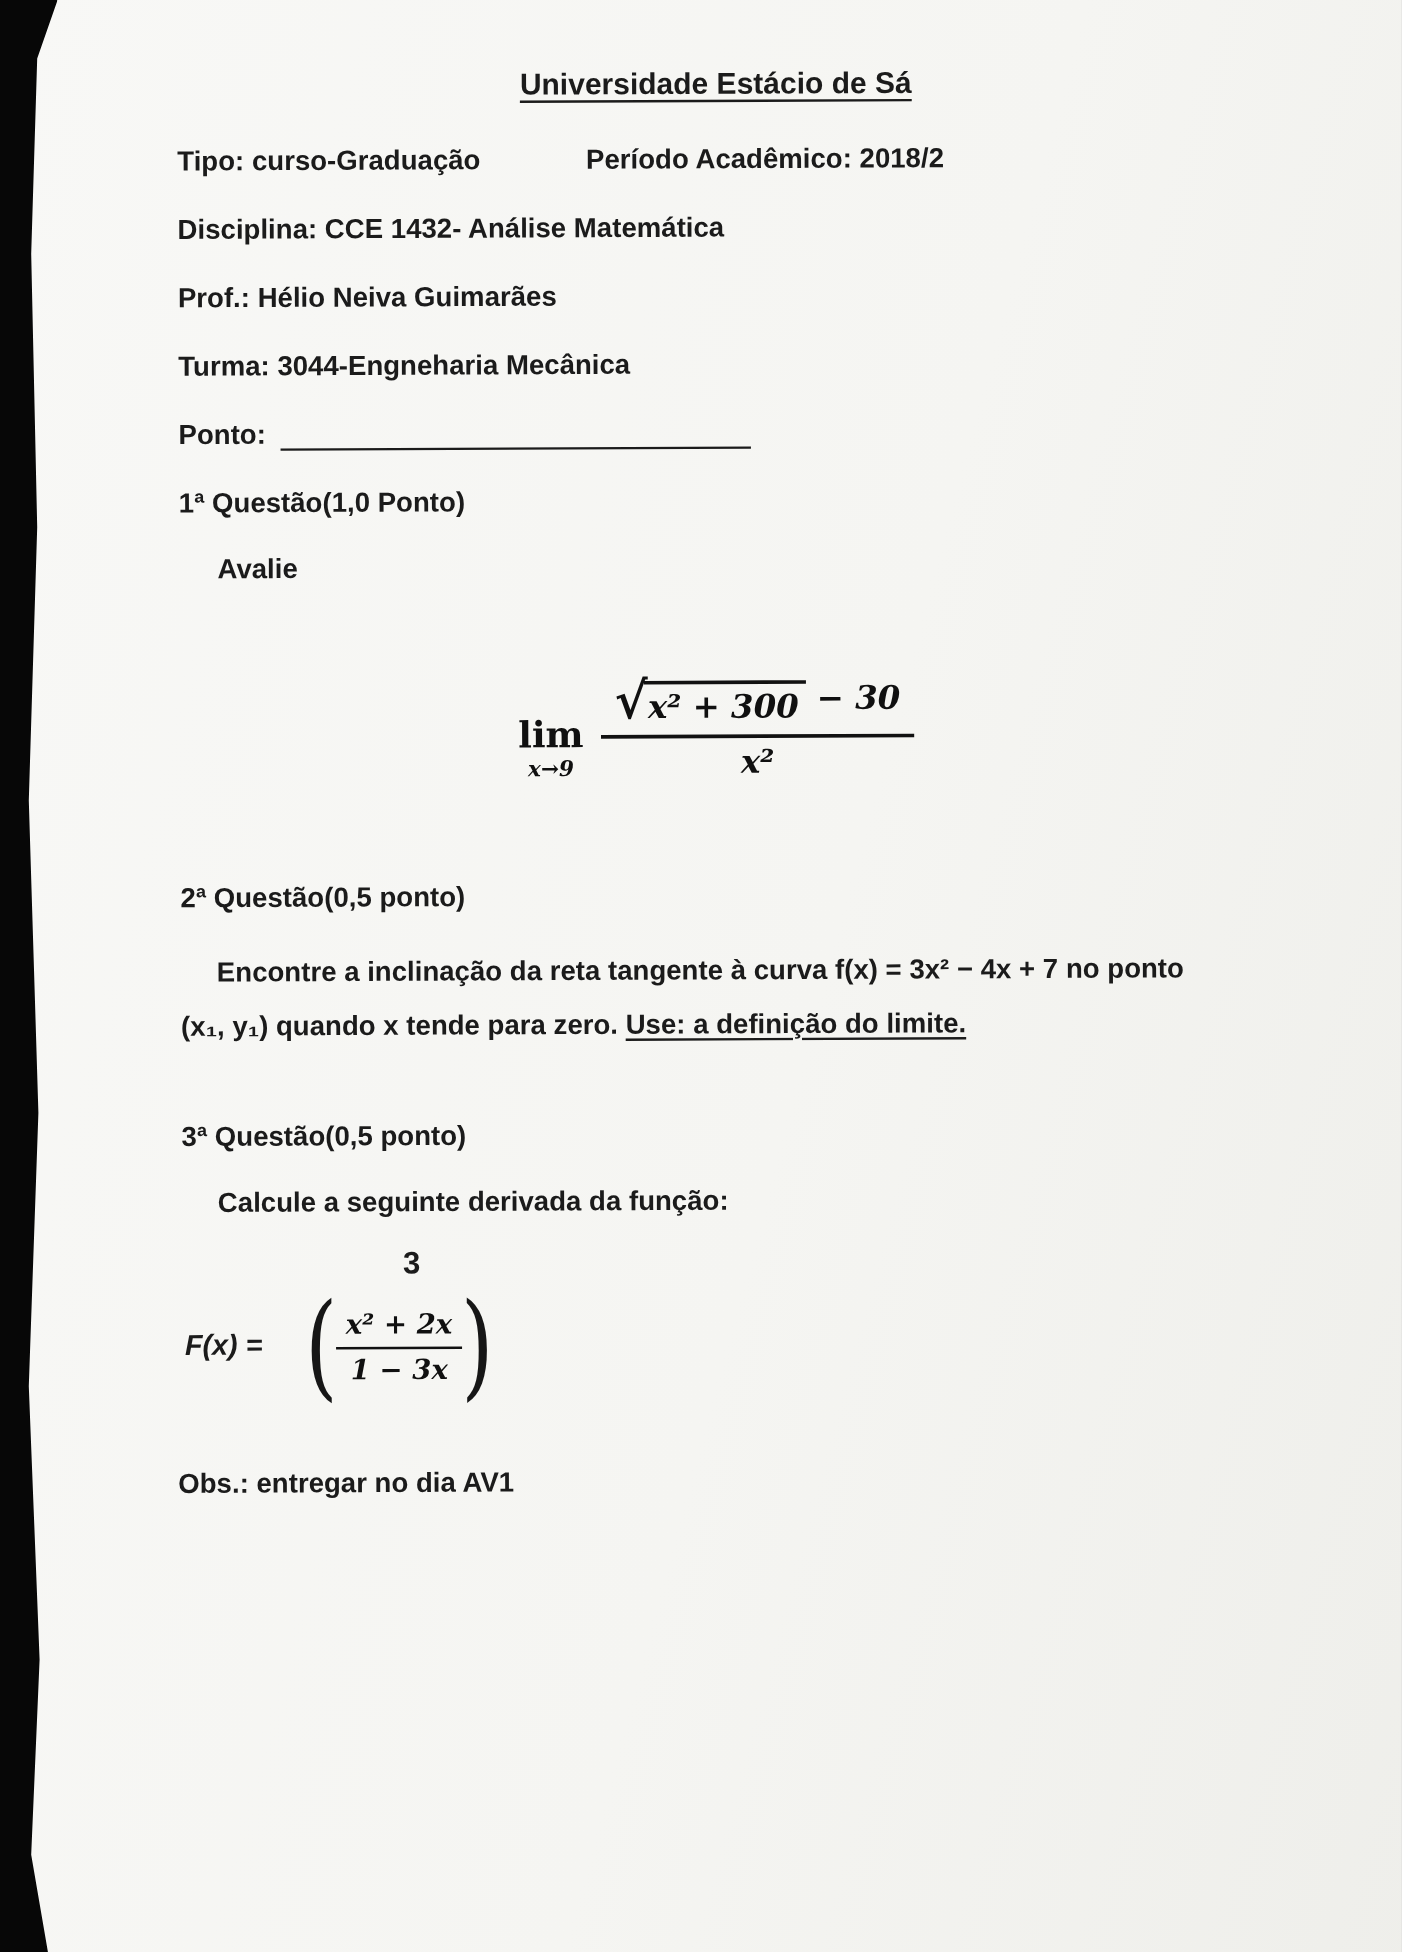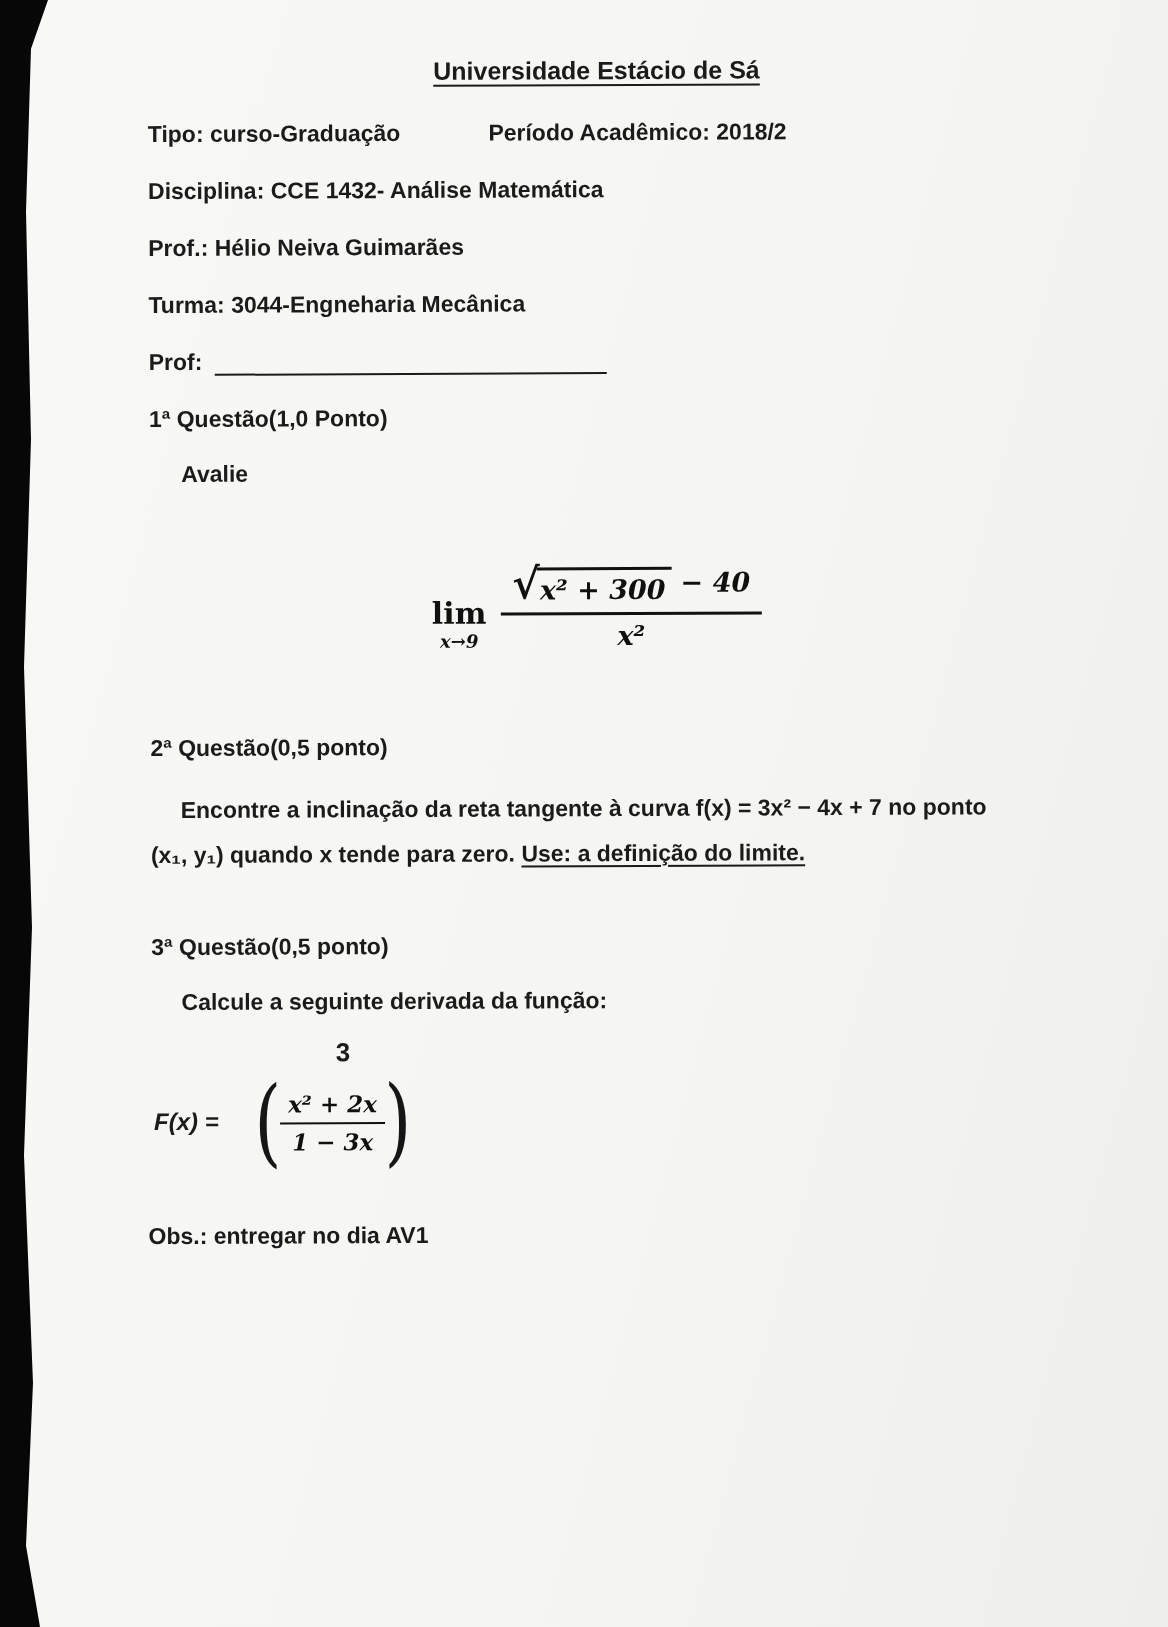--- a/index.html
+++ b/index.html
@@ -107,38 +107,38 @@
 
     <div class="meta">
       <p class="tipo-row">
         <span>Tipo: curso-Graduação</span>
         <span class="periodo">Período Acadêmico: 2018/2</span>
       </p>
       <p>Disciplina: CCE 1432- Análise Matemática</p>
       <p>Prof.: Hélio Neiva Guimarães</p>
       <p>Turma: 3044-Engneharia Mecânica</p>
       <p class="nome-row">
-        <span>Prof:</span><span class="blank"></span>
+        <span>Ponto:</span><span class="blank"></span>
       </p>
     </div>
 
     <div>
       <h2 class="q-heading">1ª Questão(1,0 Ponto)</h2>
       <p class="q1-instruction">Avalie</p>
 
       <div class="formula">
         <span class="lim-block">
           <span class="lim-op">lim</span>
           <span class="lim-sub">x→9</span>
         </span>
         <span class="fraction">
           <span class="num">
             <span class="sqrt-sign">√</span>
               <span class="radicand">x² + 300</span>
-            <span class="after-radical">− 40</span>
+            <span class="after-radical">− 30</span>
           </span>
           <span class="den" style="display:block;">x²</span>
         </span>
       </div>
     </div>
 
     <div class="q2-block">
       <h2 class="q-heading">2ª Questão(0,5 ponto)</h2>
       <p class="q-para">
         <span>Encontre a inclinação da reta tangente à curva f(x) = 3x² − 4x + 7 no ponto (x₁, y₁) quando x tende para zero.  </span><span class="uline">Use: a definição do limite.</span>

